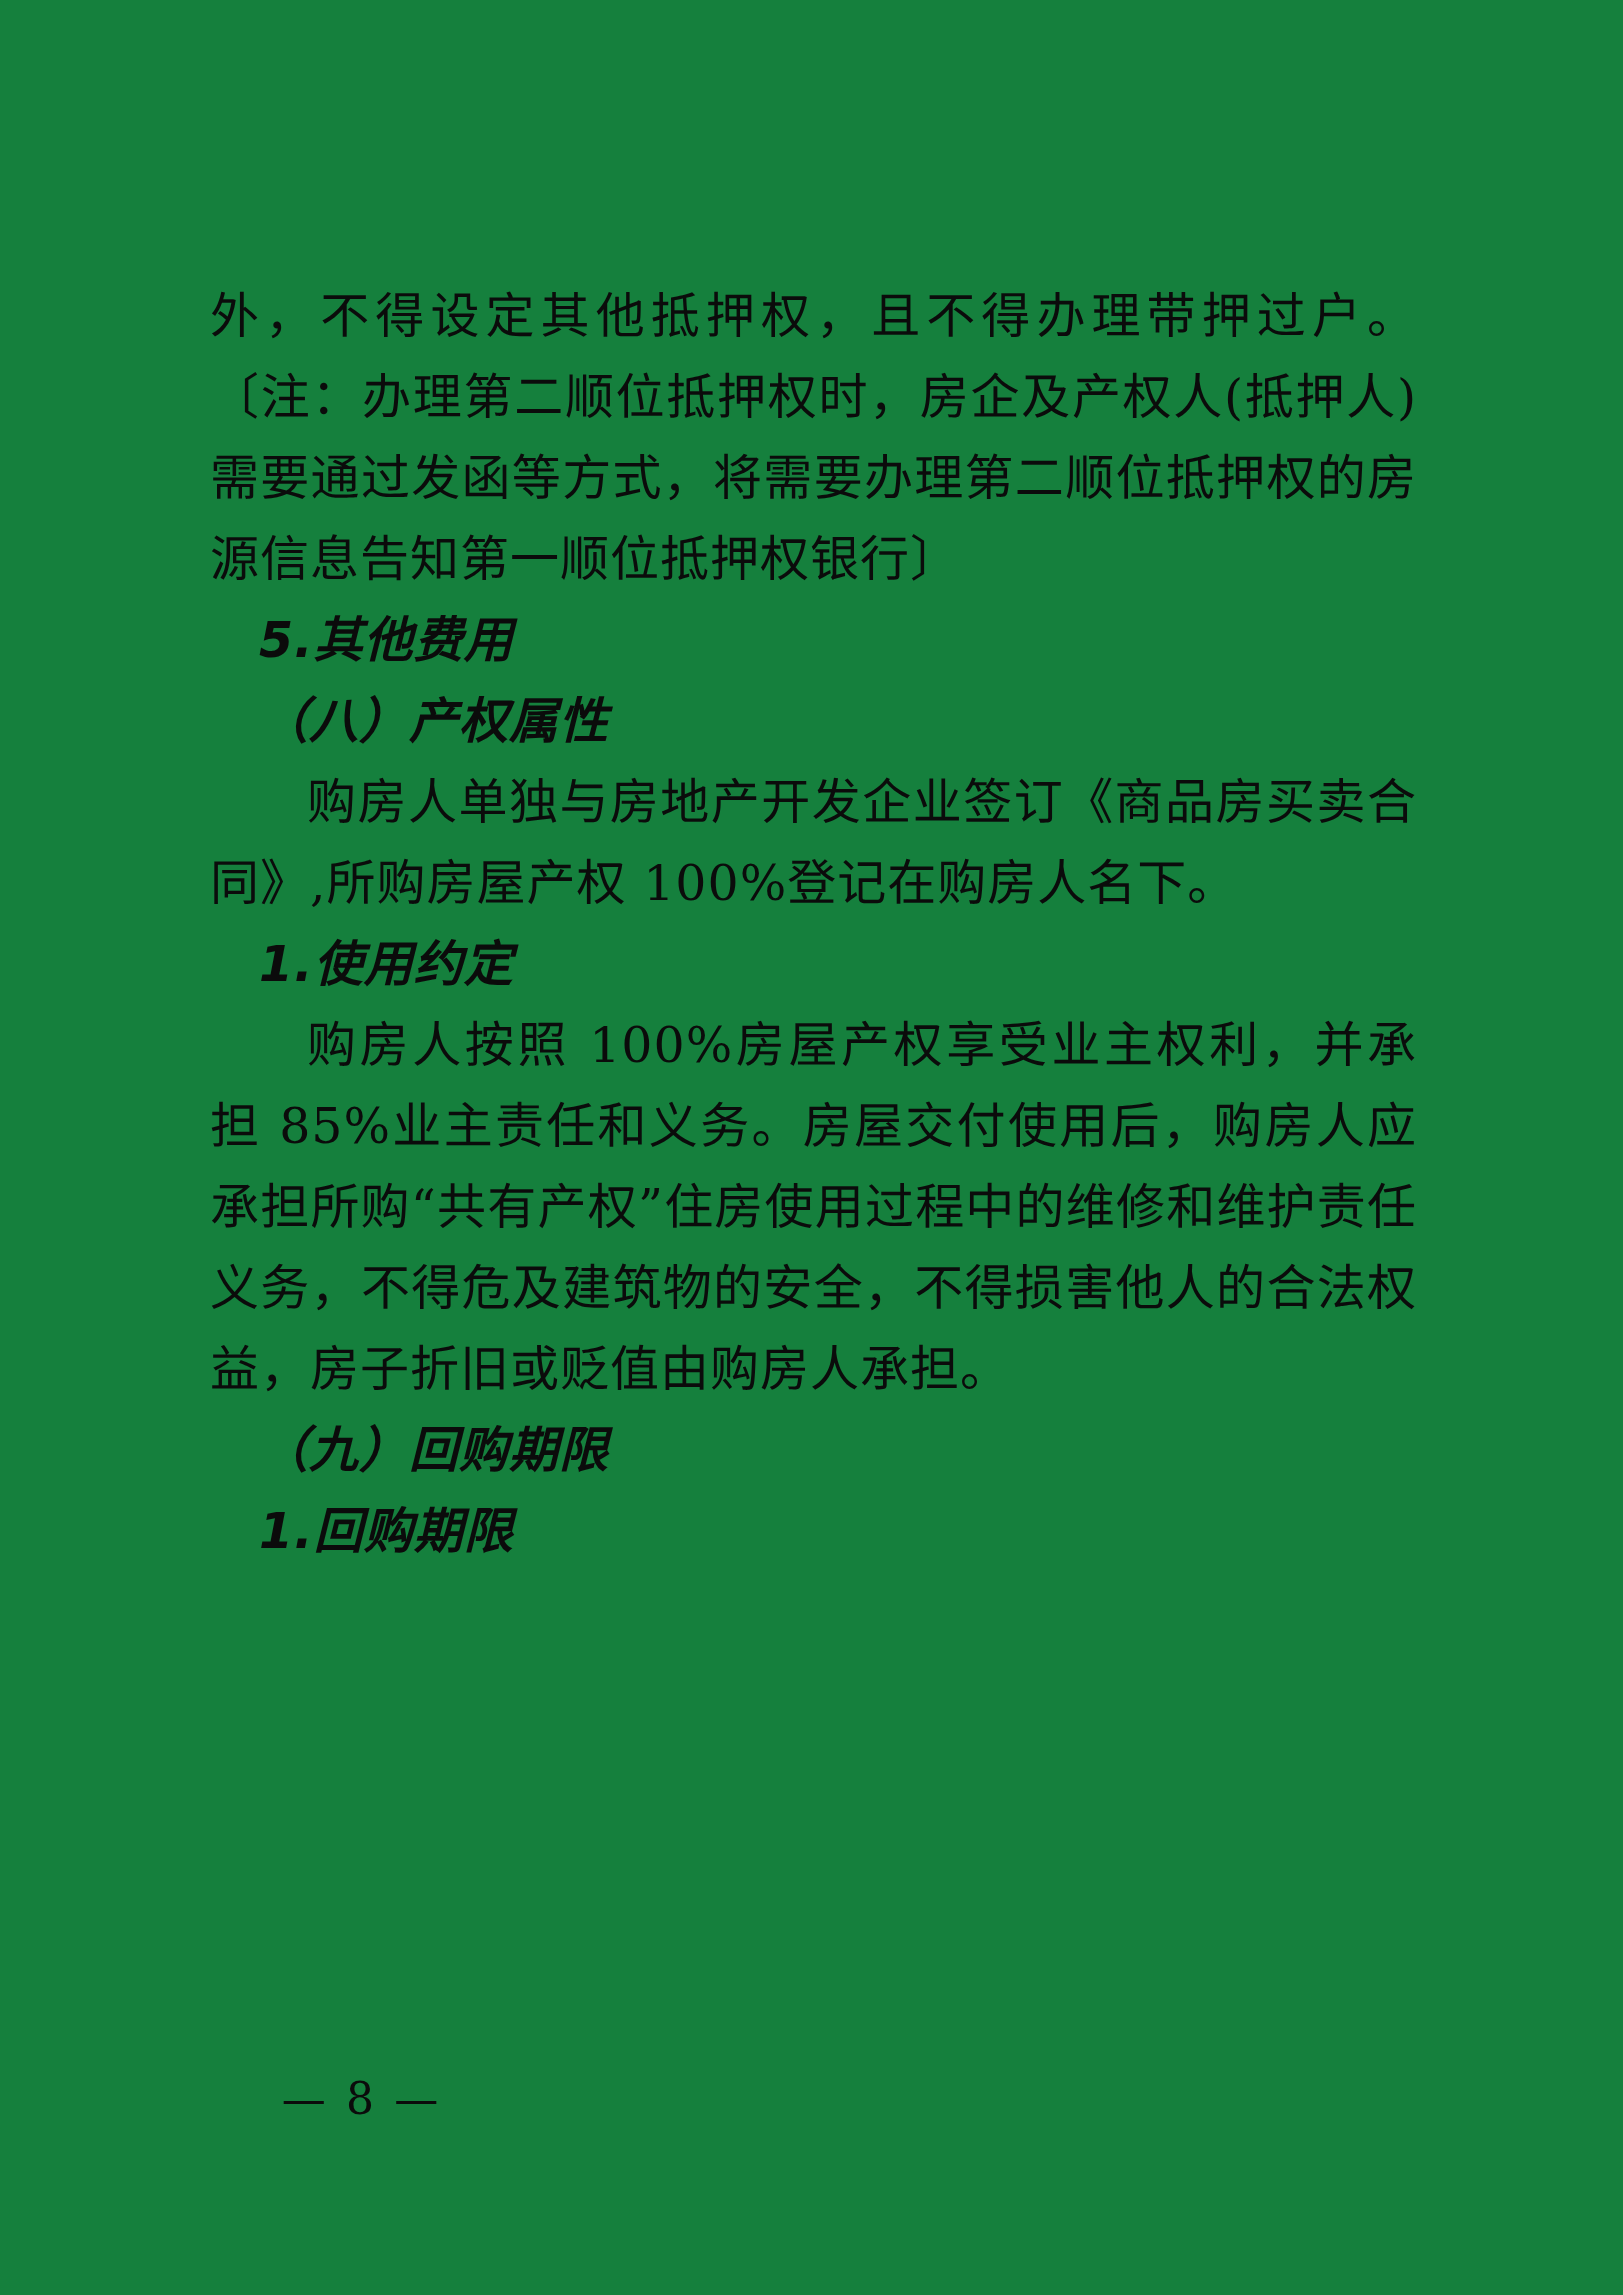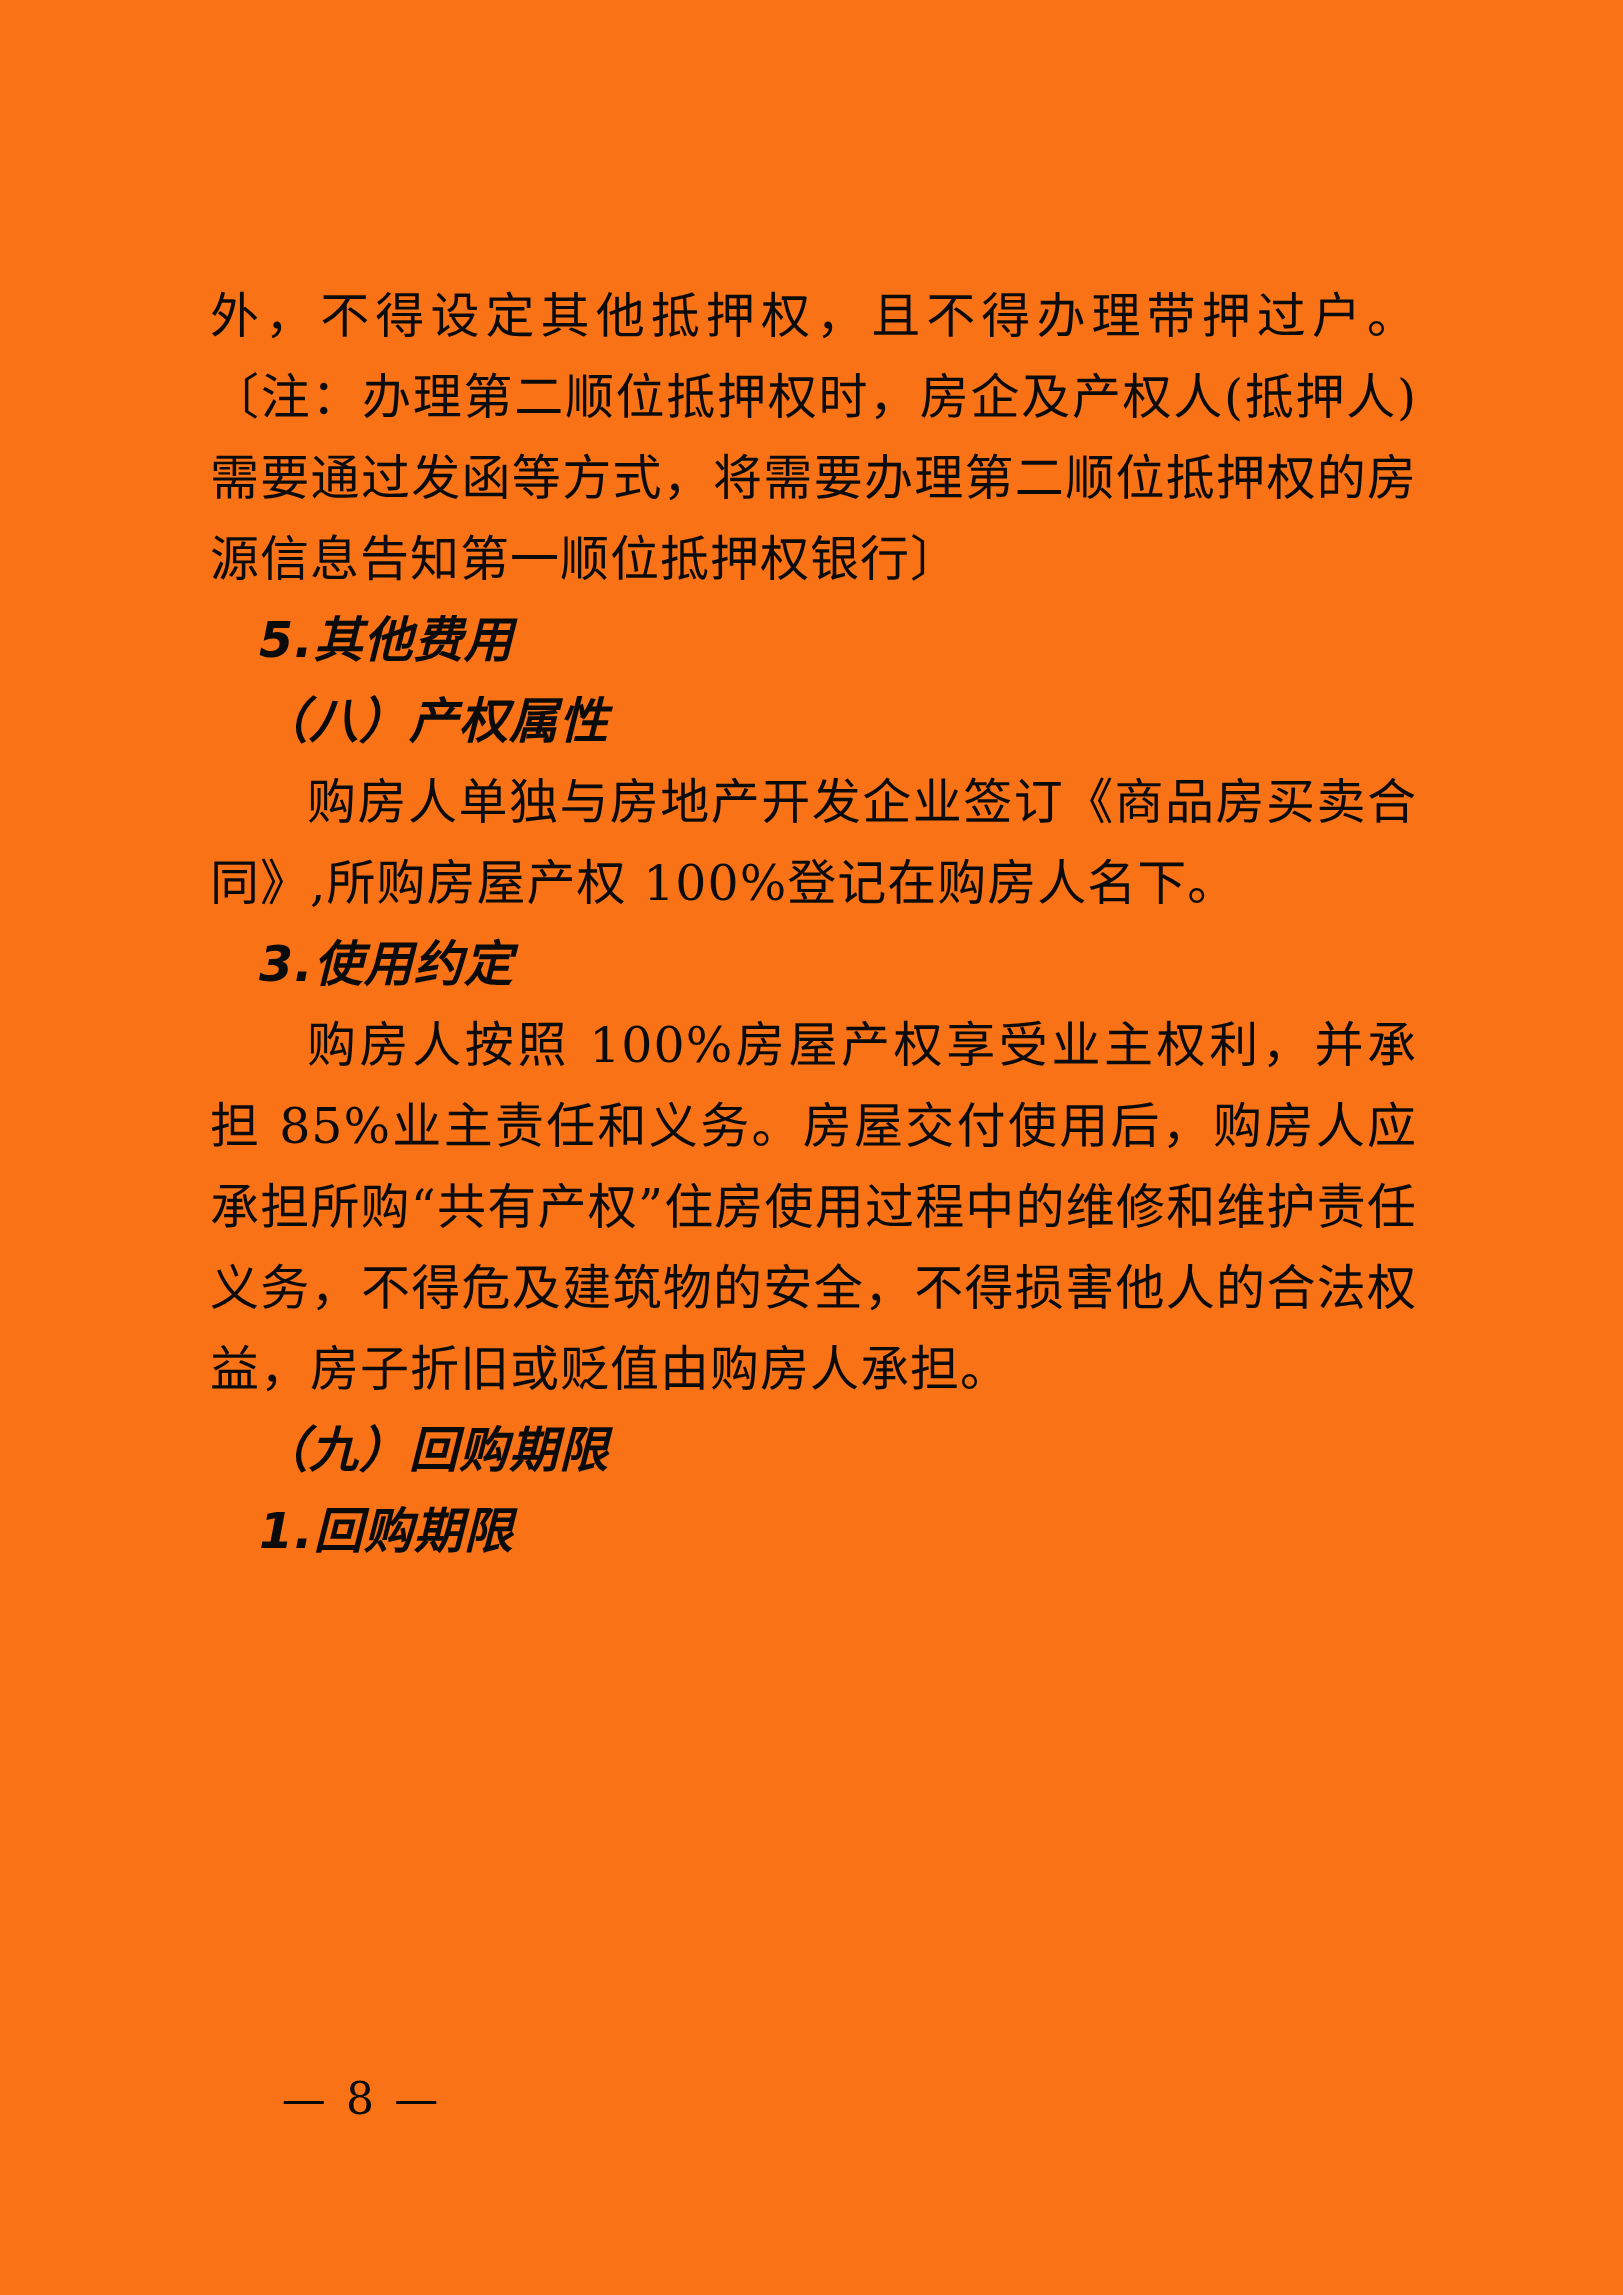--- a/index.html
+++ b/index.html
@@ -5,21 +5,21 @@
 <style>
   html, body {
     margin: 0;
     padding: 0;
     background: #ffffff;
   }
   .page {
     position: relative;
     width: 1623px;
     height: 2295px;
-    background: #f97316;
+    background: #15803d;
     box-sizing: border-box;
     font-family: "DejaVu Serif", "Liberation Serif", serif;
     color: #0b0b0b;
     overflow: hidden;
   }
   .content {
     position: absolute;
     left: 210px;
     top: 276px;
     width: 1207px;
@@ -74,21 +74,21 @@
     <p class="para">外，不得设定其他抵押权，且不得办理带押过户。〔注：办理第二顺位抵押权时，房企及产权人(抵押人)需要通过发函等方式，将需要办理第二顺位抵押权的房源信息告知第一顺位抵押权银行〕</p>
 
     <div class="heading">5.其他费用</div>
 
 
     <div class="heading">（八）产权属性</div>
 
 
     <p class="para indent">购房人单独与房地产开发企业签订《商品房买卖合同》,所购房屋产权 100%登记在购房人名下。</p>
 
-    <div class="heading sub">3.使用约定</div>
+    <div class="heading sub">1.使用约定</div>
 
     <p class="para indent">购房人按照 100%房屋产权享受业主权利，并承担 85%业主责任和义务。房屋交付使用后，购房人应承担所购“共有产权”住房使用过程中的维修和维护责任义务，不得危及建筑物的安全，不得损害他人的合法权益，房子折旧或贬值由购房人承担。</p>
 
     <div class="heading">（九）回购期限</div>
 
     <div class="heading sub">1.回购期限</div>
 
 
   </div>
 

